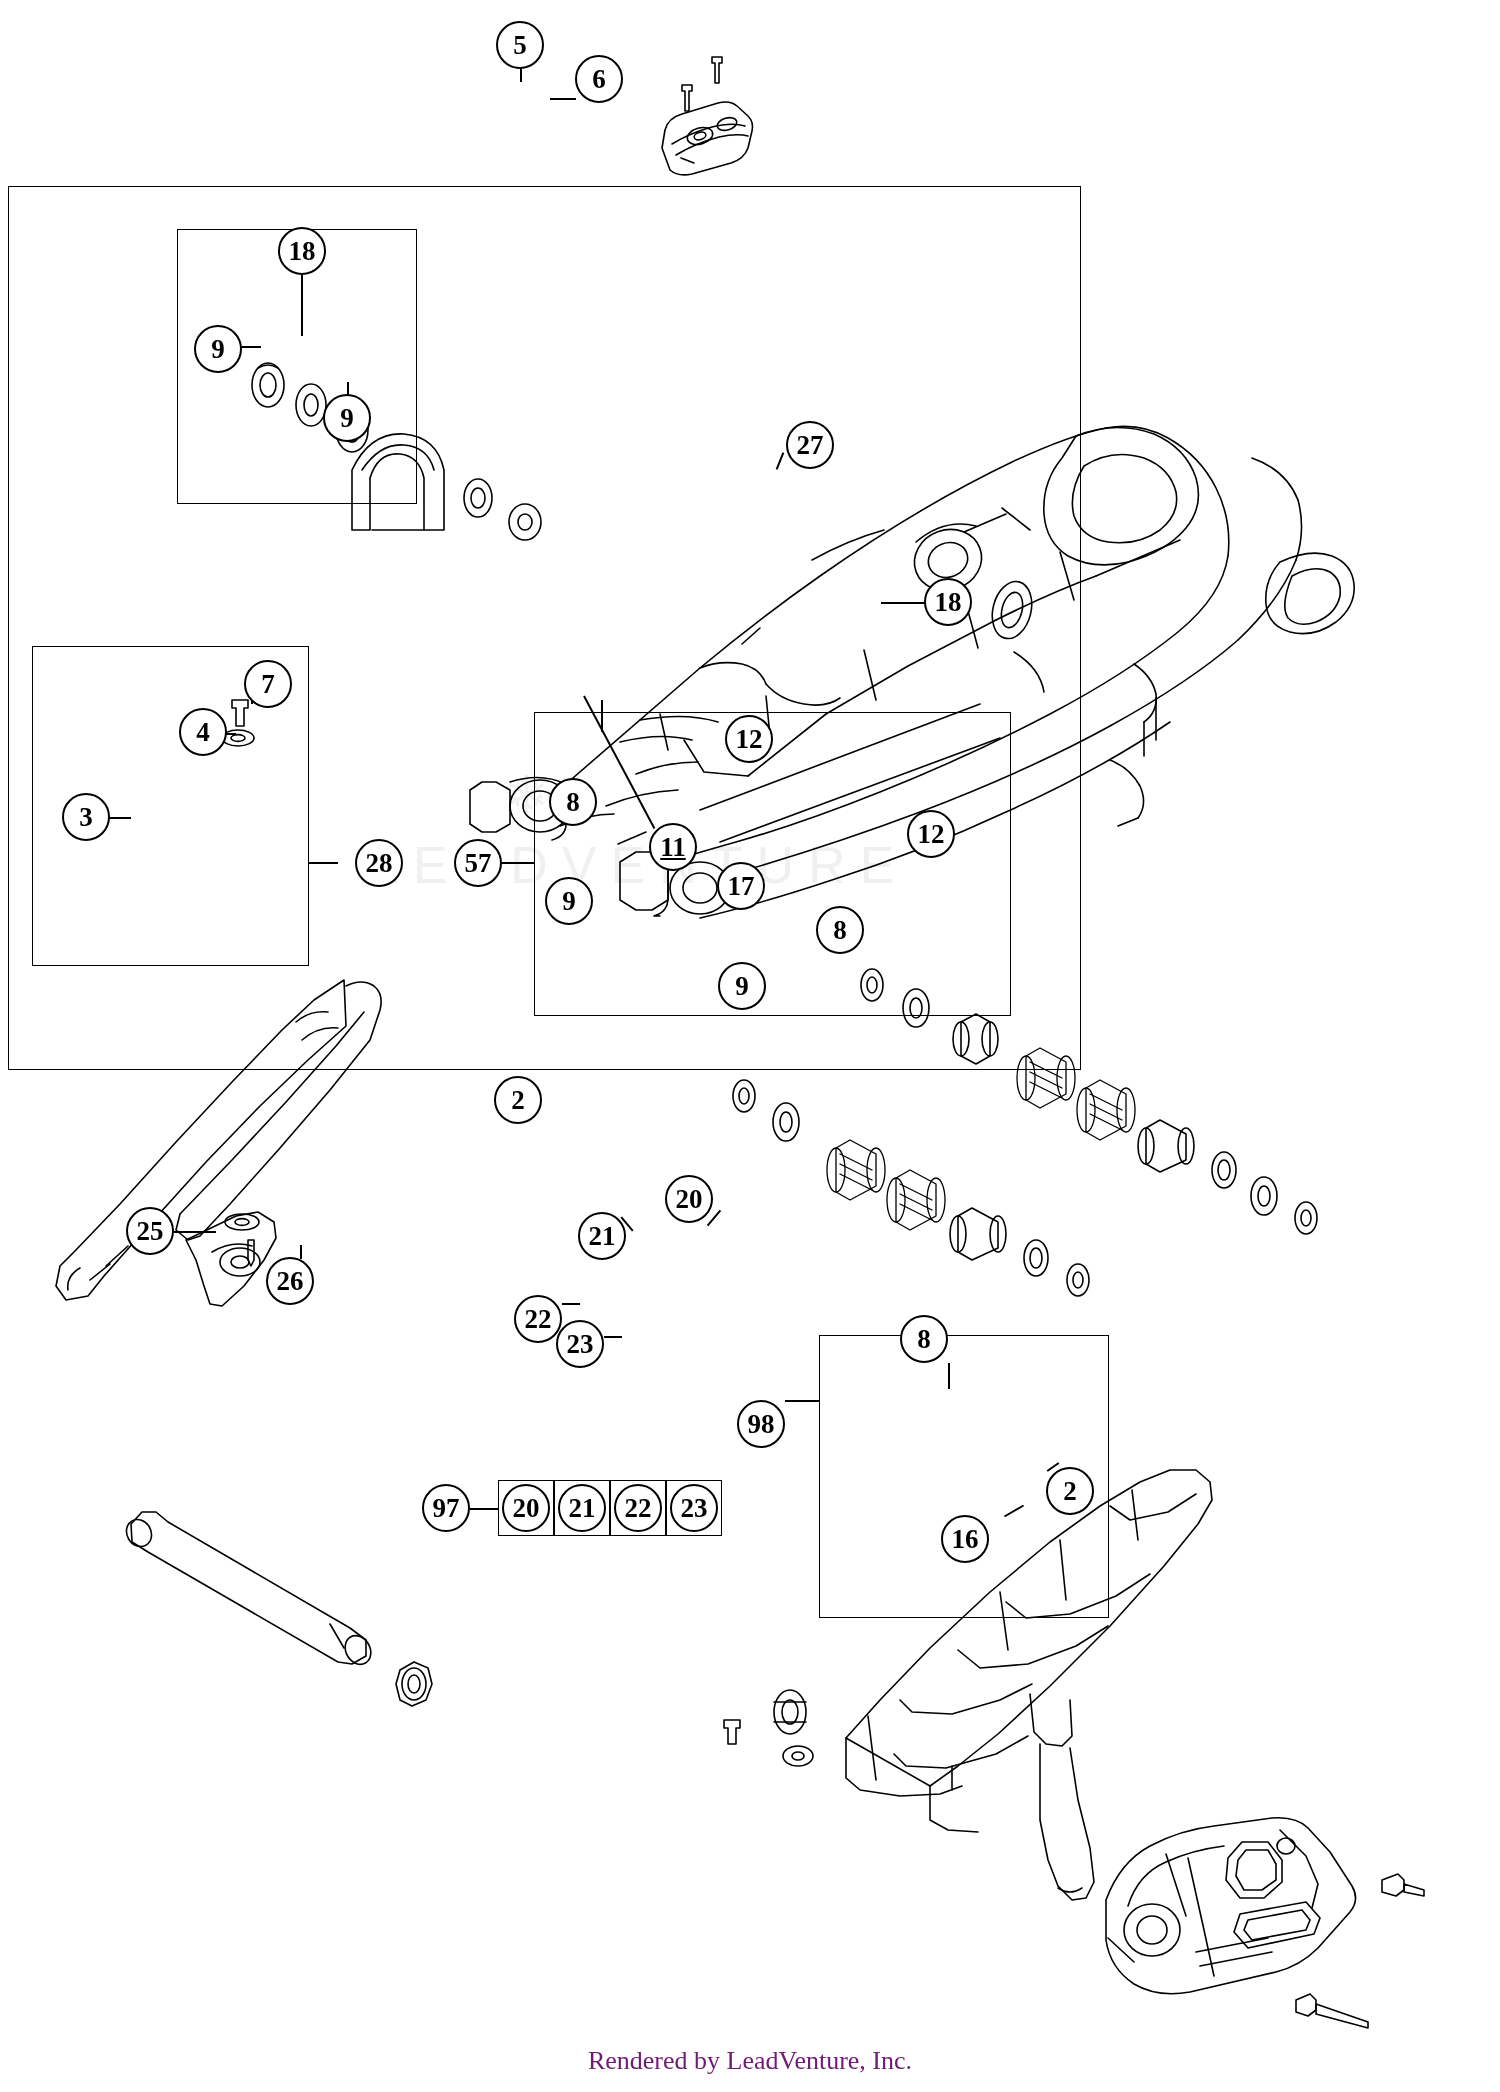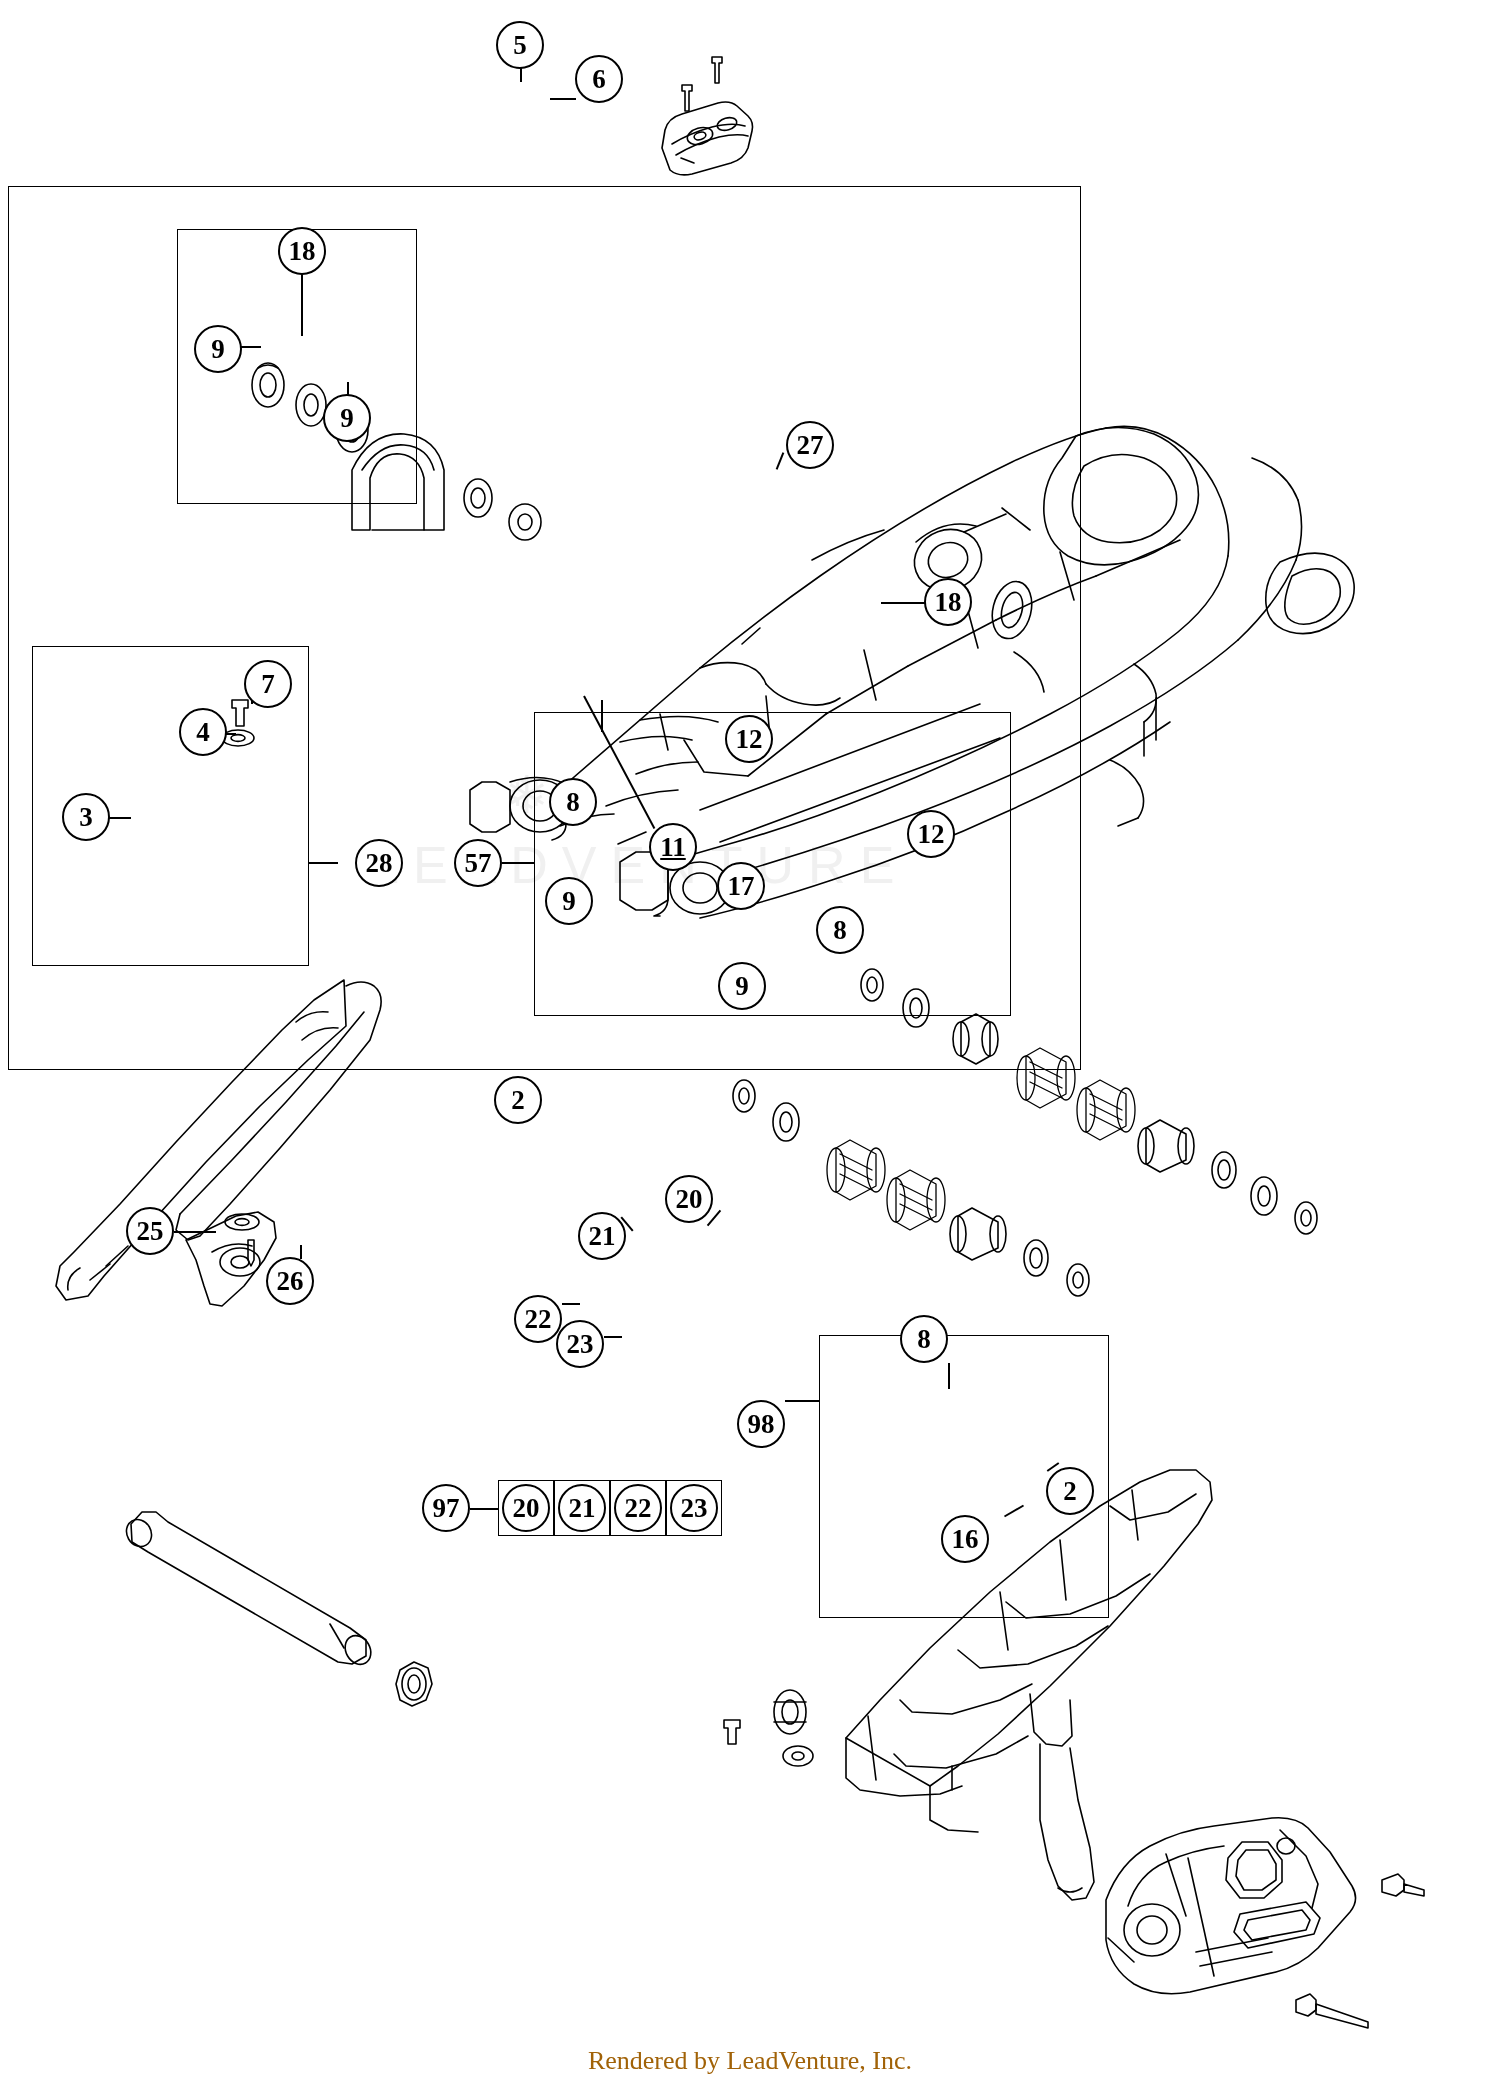--- a/index.html
+++ b/index.html
@@ -53,21 +53,21 @@
     font-family: "Liberation Sans", sans-serif;
     z-index: 1;
     user-select: none;
   }
   .footer {
     position: absolute;
     width: 100%;
     text-align: center;
     font-family: "Liberation Serif", serif;
     font-size: 26px;
-    color: #a16207;
+    color: #701a75;
   }
   .svgwrap { position: absolute; left: 0; top: 0; z-index: 20; pointer-events: none; }
   .legend-cell {
     position: absolute;
     border: 1.8px solid #000;
     box-sizing: border-box;
     background: #fff;
   }
 </style>
 </head>

